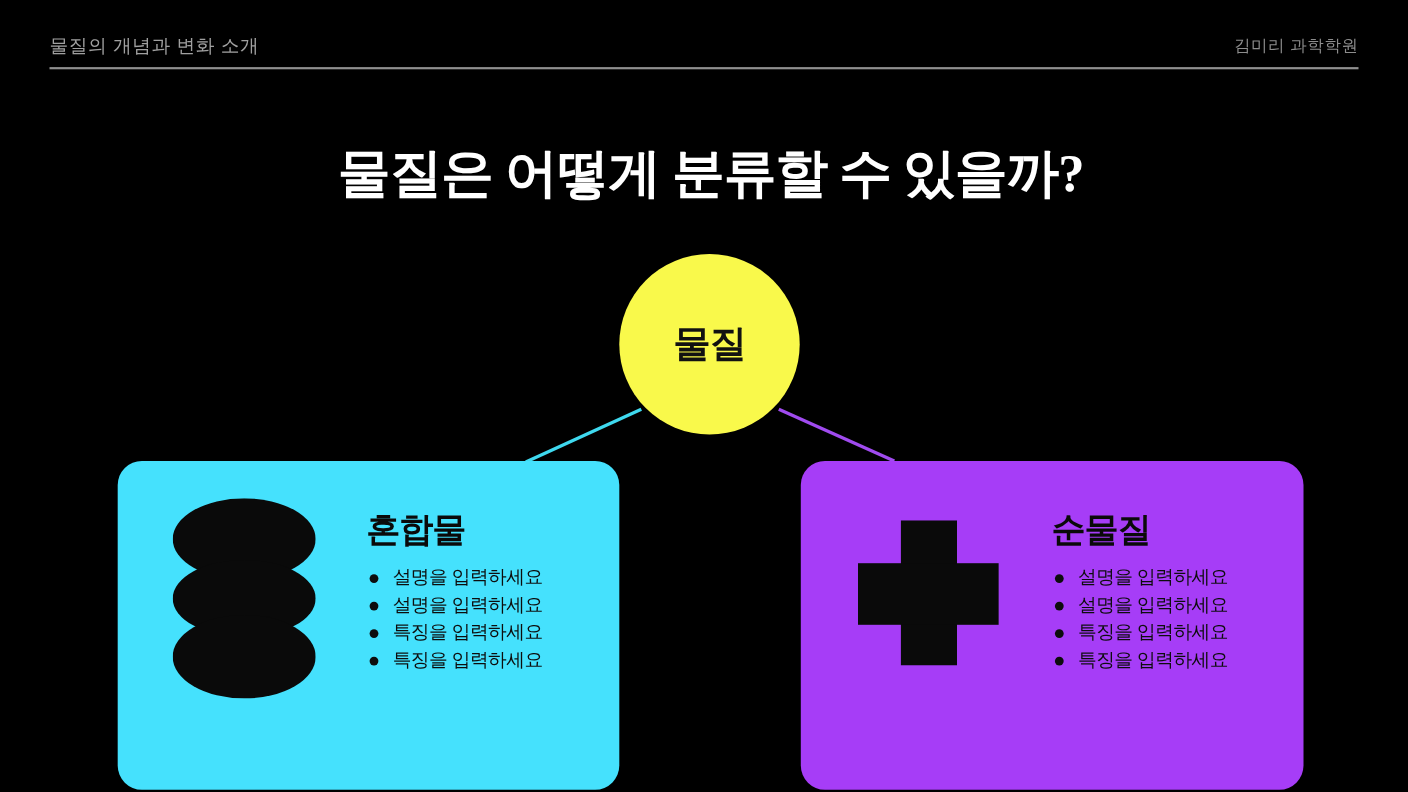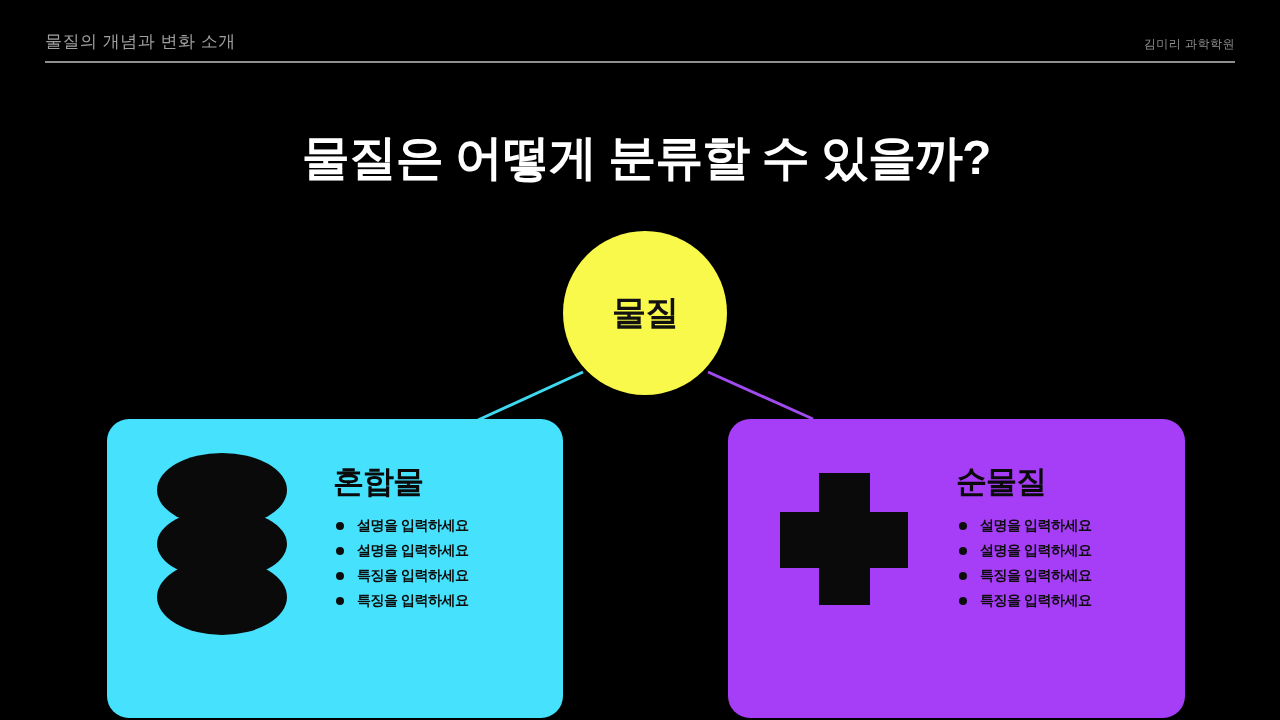--- a/index.html
+++ b/index.html
@@ -12,48 +12,49 @@
     height: 720px;
     background: #000000;
   }
 
   
   .topbar {
     position: absolute;
     left: 45px; right: 45px; top: 30px;
     display: flex;
     justify-content: space-between;
-    align-items: flex-end;
+    align-items: center;
   }
   .topbar .topic {
     color: #a0a0a0;
     font-size: 17px;
     letter-spacing: 0.5px;
   }
   .topbar .author {
     color: #8d8d8d;
-    font-size: 12px;
+    font-size: 15px;
     letter-spacing: 0.5px;
   }
   .divider {
     position: absolute;
     left: 45px; right: 45px; top: 61px;
     height: 2px;
     background: #8f8f8f;
   }
 
   
   .main-title {
     position: absolute;
     left: 12px; right: 0; top: 126px;
     text-align: center;
     color: #ffffff;
     font-size: 48px;
     font-weight: 800;
     letter-spacing: -1px;
+    font-family: Liberation Serif, serif;
   }
 
   
   .connectors {
     position: absolute;
     left: 0; top: 0;
     width: 1280px; height: 720px;
     pointer-events: none;
   }
 
@@ -108,22 +109,22 @@
   }
   .bullets {
     list-style: none;
     margin-top: 13px;
   }
   .bullets + .bullets { margin-top: 1px; }
   .bullets li {
     position: relative;
     padding-left: 24px;
     color: #0d0d0d;
-    font-size: 14px;
-    font-weight: 700;
+    font-size: 17px;
+    font-weight: 400;
     line-height: 24.5px;
     letter-spacing: -0.5px;
     white-space: nowrap;
   }
   .bullets li::before {
     content: "";
     position: absolute;
     left: 3px; top: 9px;
     width: 8px; height: 8px;
     border-radius: 50%;

